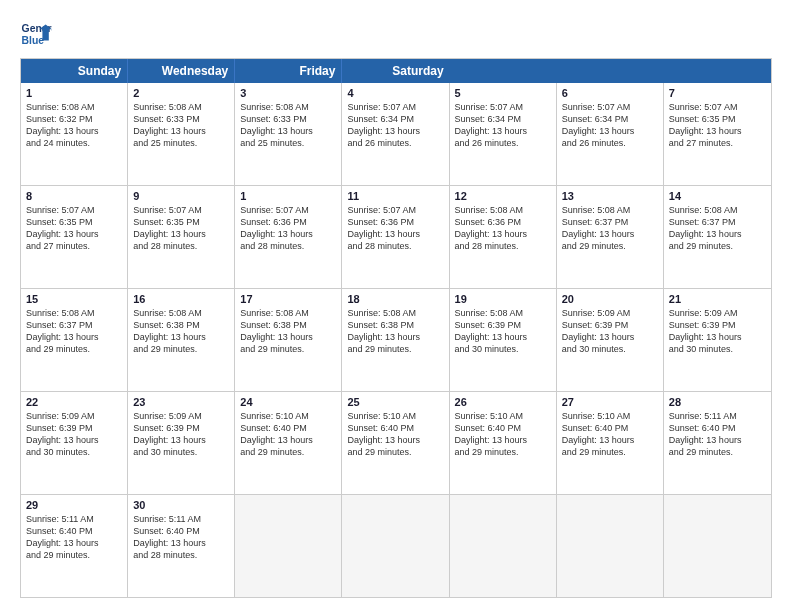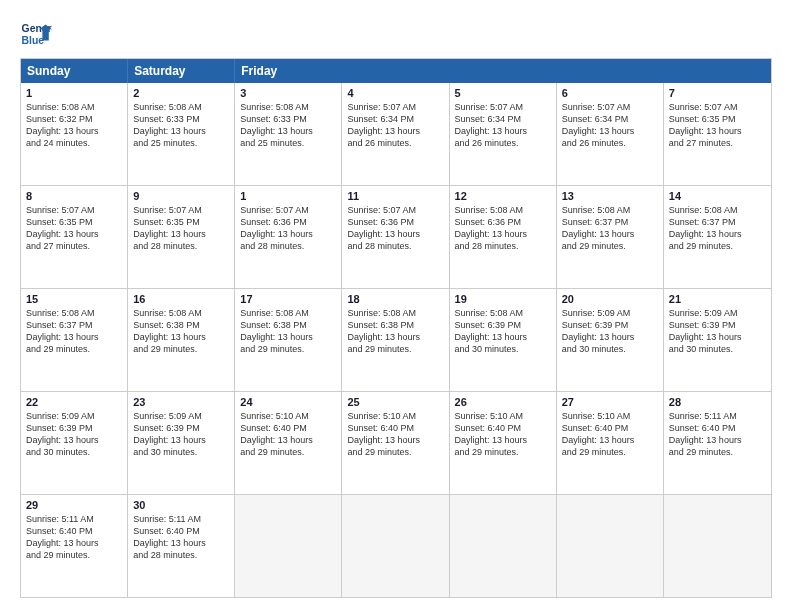--- a/index.html
+++ b/index.html
@@ -55,21 +55,21 @@
     .cal-header {
       display: grid;
       grid-template-columns: repeat(7, 1fr);
       background: #2563a8;
     }
     .cal-header-cell {
       color: #fff;
       font-size: 12px;
       font-weight: bold;
       padding: 5px 6px;
-      text-align: left;
+      text-align: right;
       border-right: 1px solid #3a75c4;
     }
     .cal-header-cell:last-child { border-right: none; }
     .cal-body {
       flex: 1;
       display: flex;
       flex-direction: column;
     }
     .cal-row {
       display: grid;
@@ -117,22 +117,23 @@
     </div>
     <div class="title-block">
       <div class="month-title"></div>
       <div class="location"></div>
     </div>
   </div>
 
   <div class="calendar">
     <div class="cal-header" id="cal-header">
         <div class="cal-header-cell">Sunday</div>
+        <div class="cal-header-cell">Wednesday</div>
+        <div class="cal-header-cell">Friday</div>
         <div class="cal-header-cell">Saturday</div>
-        <div class="cal-header-cell">Friday</div>
       </div>
     <div class="cal-body" id="cal-body">
         <div class="cal-row">
           <div class="cal-cell">
             <span class="day-num">1</span>
             <span class="cell-line">Sunrise: 5:08 AM</span>
             <span class="cell-line">Sunset: 6:32 PM</span>
             <span class="cell-line">Daylight: 13 hours</span>
             <span class="cell-line">and 24 minutes.</span>
           </div>

